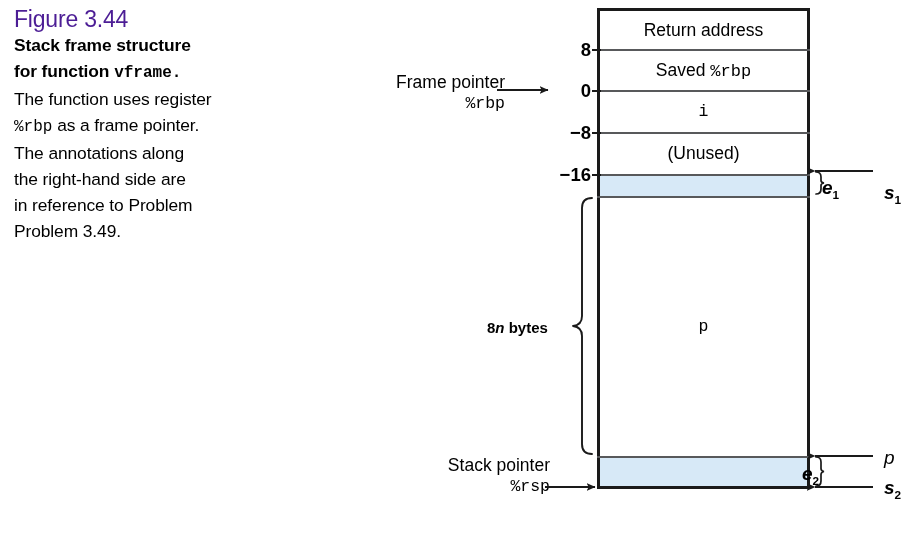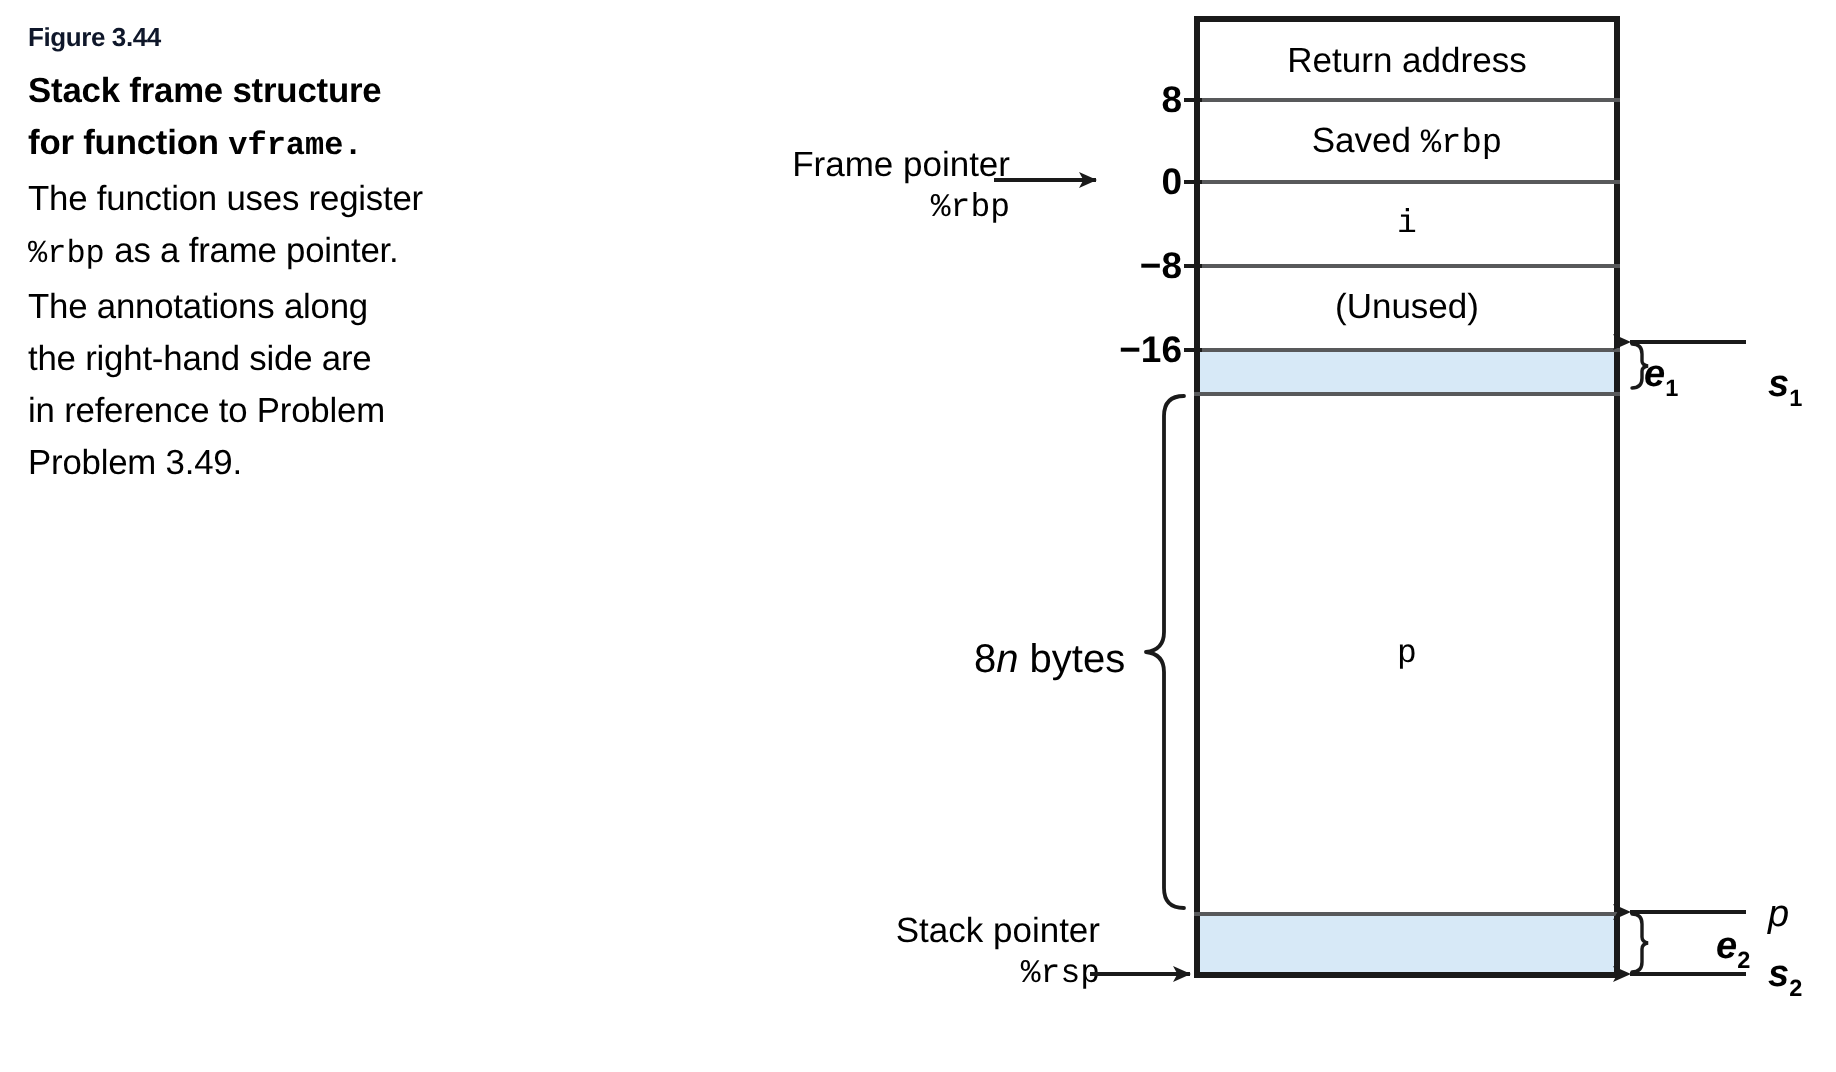--- a/index.html
+++ b/index.html
@@ -17,23 +17,23 @@
   }
 
   
   #caption {
     position: absolute;
     left: 14px;
     top: 6px;
     width: 300px;
   }
   #fig-number {
-    font-size: 13px;
-    font-weight: bold;
-    color: #0f172a;
+    font-size: 23px;
+    font-weight: normal;
+    color: #4c1d95;
     line-height: 26px;
     letter-spacing: -0.2px;
   }
   .cap-line {
     font-size: 17.4px;
     line-height: 26px;
     letter-spacing: -0.1px;
     white-space: nowrap;
   }
   .cap-line.bold { font-weight: bold; }
@@ -135,23 +135,24 @@
   }
   .annot sub {
     font-size: 0.62em;
     font-style: normal;
     font-weight: bold;
   }
   .annot.plain { font-weight: normal; }
 
   .bytes-label {
     position: absolute;
-    font-size: 20px;
+    font-size: 15px;
     line-height: 1;
     white-space: nowrap;
+    font-weight: bold;
   }
   .bytes-label i { font-style: italic; }
 
   svg.overlay {
     position: absolute;
     left: 0; top: 0;
     width: 918px; height: 536px;
     overflow: visible;
   }
 </style>
@@ -261,21 +262,21 @@
   <div class="bytes-label" style="left:487px; top:320px;">
     <span>8</span><i>n</i><span> bytes</span>
   </div>
 
   <div class="annot" style="left:822px; top:178px;">
     <span>e</span><sub>1</sub>
   </div>
   <div class="annot" style="left:884px; top:163px;margin-top:20px;">
     <span>s</span><sub>1</sub>
   </div>
-  <div class="annot" style="left:858px; top:464px;">
+  <div class="annot" style="left:802px; top:464px;">
     <span>e</span><sub>2</sub>
   </div>
   <div class="annot plain" style="left:884px; top:448px;">
     <span>p</span>
   </div>
   <div class="annot" style="left:884px; top:478px;">
     <span>s</span><sub>2</sub>
   </div>
 
   <svg class="overlay" viewBox="0 0 918 536" xmlns="http://www.w3.org/2000/svg">

